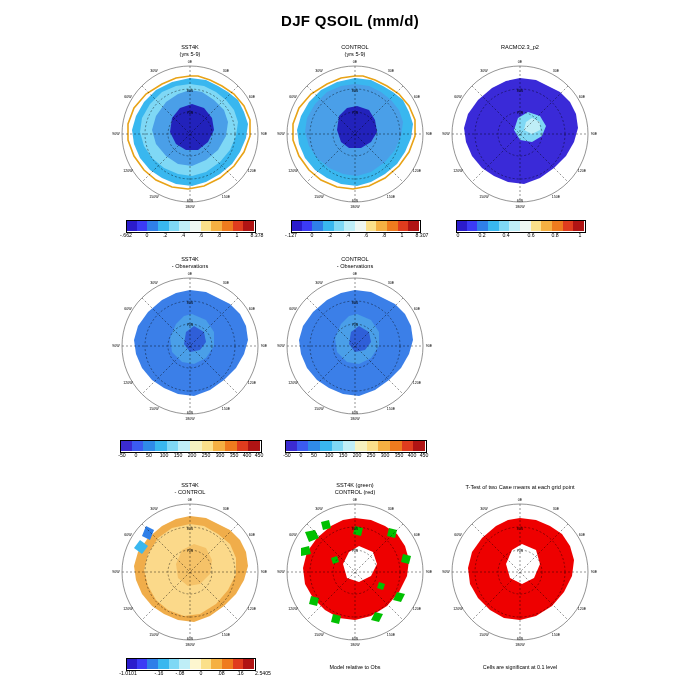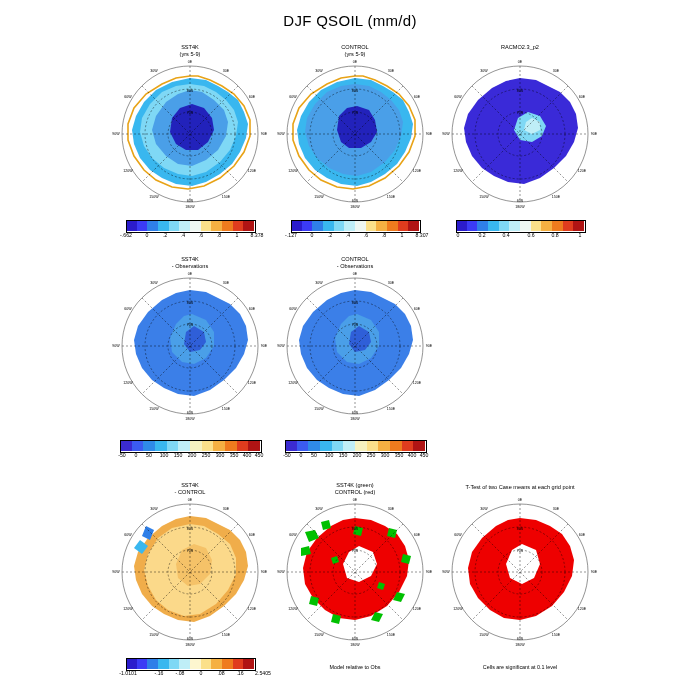--- a/index.html
+++ b/index.html
@@ -6,21 +6,21 @@
   body{
     width:700px;height:700px;
     background:#ffffff;
     font-family:"Liberation Sans", sans-serif;
     color:#000;
     overflow:hidden;
     position:relative;
   }
   #page-title{
     position:absolute;top:12px;left:0;width:700px;
-    text-align:center;font-size:15px;font-weight:normal;letter-spacing:0.3px;
+    text-align:center;font-size:15px;font-weight:bold;letter-spacing:0.3px;
   }
   .panel{position:absolute;}
   .panel-title{
     position:absolute;top:0;left:0;width:100%;
     text-align:center;font-size:5.6px;line-height:6.6px;
     white-space:pre-line;
   }
   .map-wrap{position:absolute;top:14px;left:0;width:168px;height:152px;}
   svg.map{display:block;}
   .cbar{position:absolute;height:11px;display:flex;}

